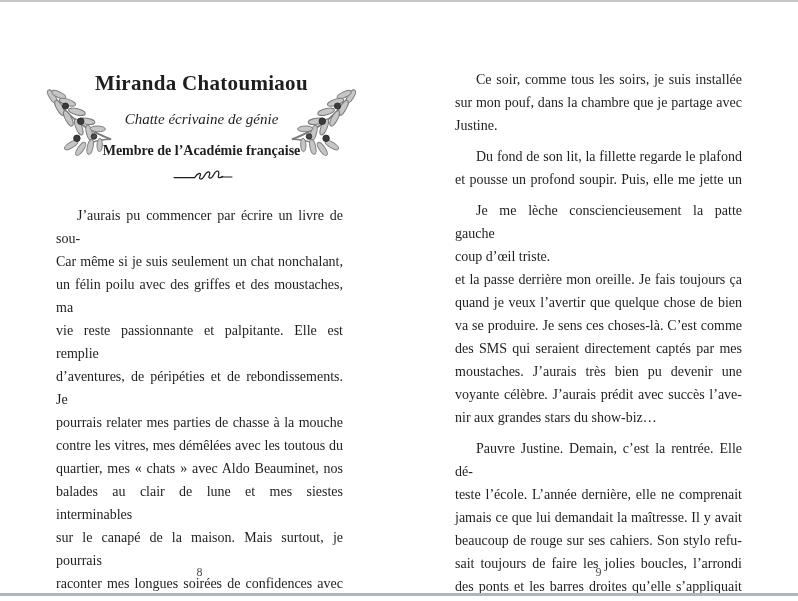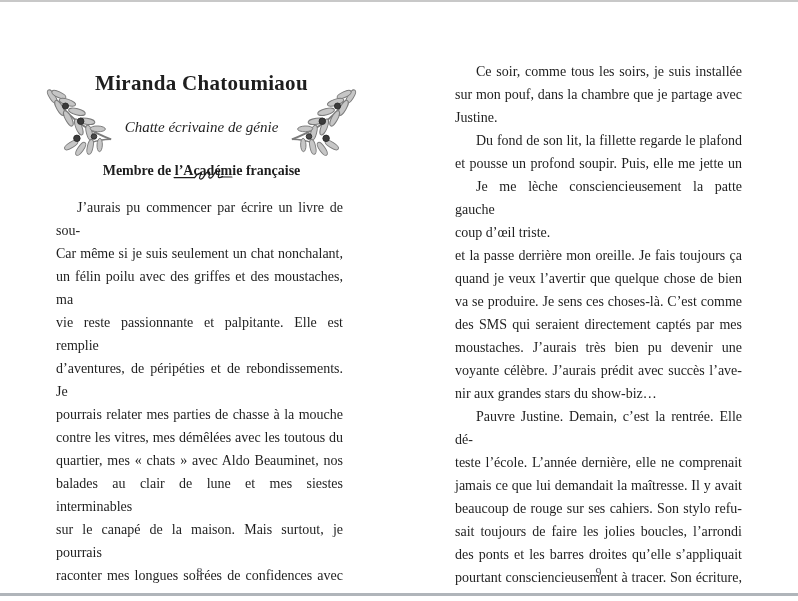--- a/index.html
+++ b/index.html
@@ -18,34 +18,34 @@
     background:var(--page_background);
     font-family:"Liberation Serif","DejaVu Serif",serif;
     color:var(--text);
   }
   .edge-top{position:absolute;top:0;left:0;width:798px;height:2px;background:var(--top_border);}
   .edge-bottom{position:absolute;top:593px;left:0;width:798px;height:3px;background:var(--bottom_border);}
 
   
   .author-header{position:absolute;left:36px;top:72px;width:331px;text-align:center;}
   .author-title{font-size:21px;font-weight:bold;letter-spacing:.3px;line-height:1.1;}
-  .author-subtitle{font-size:15px;font-style:italic;margin-top:24px;line-height:1.1;font-family:Liberation Serif, serif;}
-  .author-membership{font-size:14px;font-weight:bold;margin-top:27px;line-height:1.1;}
+  .author-subtitle{font-size:15px;font-style:italic;margin-top:16px;line-height:1.1;font-family:Liberation Serif, serif;}
+  .author-membership{font-size:14px;font-weight:bold;margin-top:15px;line-height:1.1;}
   .branch{position:absolute;width:76px;height:88px;top:10px;}
   .branch-left{left:1px;transform:scaleX(-1);}
   .branch-right{right:1px;}
   .divider{position:absolute;left:172px;top:165px;width:62px;height:24px;}
 
   
   .col{position:absolute;width:287px;font-size:14px;line-height:23px;}
   .col-left{left:56px;top:196px;}
   .col-right{left:455px;top:60px;}
   .line{text-align:justify;text-align-last:justify;}
   .line.end{text-align-last:left;}
-  .line.in{text-indent:21px;}
+  .line.in{text-indent:21px;margin-top:8px;}
 
   .pagenum{position:absolute;width:287px;top:565px;text-align:center;
            font-size:12px;color:var(--page_number);}
   .pagenum-left{left:56px;}
   .pagenum-right{left:455px;}
   .defs-hidden{position:absolute;width:0;height:0;overflow:hidden;}
 </style>
 </head>
 <body>
 

